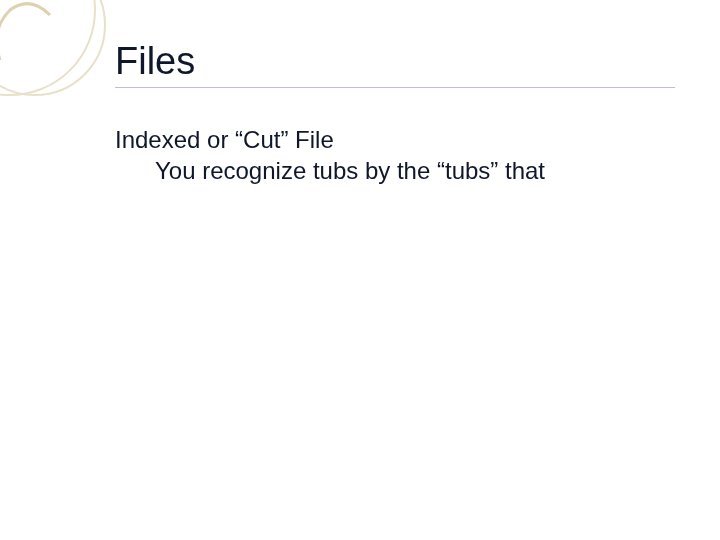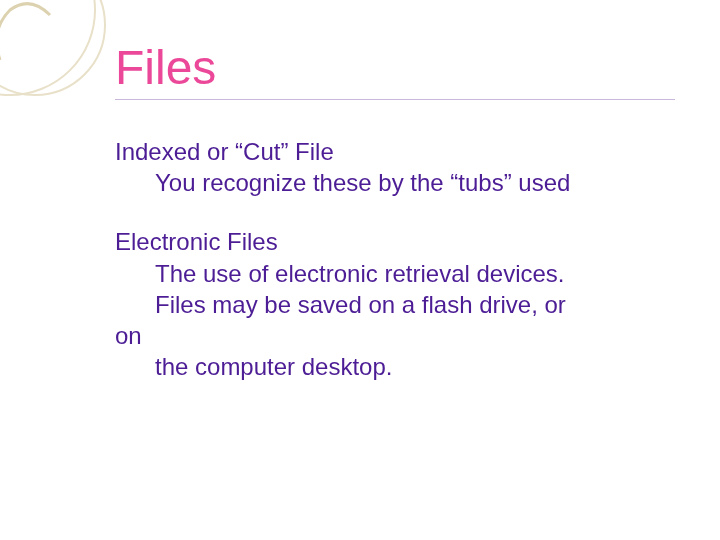--- a/index.html
+++ b/index.html
@@ -20,32 +20,32 @@
     pointer-events: none;
   }
   .decoration svg { width: 100%; height: 100%; }
   .content {
     position: absolute;
     top: 40px;
     left: 115px;
     right: 40px;
   }
   .title {
-    font-size: 48px;
-    color: #ec4899;
+    font-size: 38px;
+    color: #0f172a;
     font-weight: normal;
     margin-bottom: 36px;
     border-bottom: 1px solid #c9b8dc;
     padding-bottom: 4px;
     display: inline-block;
     width: 560px;
   }
   .body-text {
     font-size: 24px;
-    color: #4c1d95;
+    color: #0f172a;
     line-height: 1.3;
   }
   .para {
     margin-bottom: 28px;
   }
   .indent {
     padding-left: 40px;
   }
 </style>
 </head>
@@ -58,24 +58,17 @@
     <path d="M 60 120 Q 50 90 70 70 Q 90 55 110 75" fill="none" stroke="#ddd2b0" stroke-width="3"></path>
   </svg>
 </div>
 
 <div class="content">
   <h1 class="title">Files</h1>
 
   <div class="body-text">
     <div class="para">
       <div>Indexed or “Cut” File</div>
-      <div class="indent">You recognize these by the “tubs” used</div>
+      <div class="indent">You recognize tubs by the “tubs” that</div>
     </div>
 
-    <div class="para">
-      <div>Electronic Files</div>
-      <div class="indent">The use of electronic retrieval devices.</div>
-      <div class="indent">Files may be saved on a flash drive, or</div>
-      <div>on</div>
-      <div class="indent">the computer desktop.</div>
-    </div>
   </div>
 </div>
 
 </body></html>

